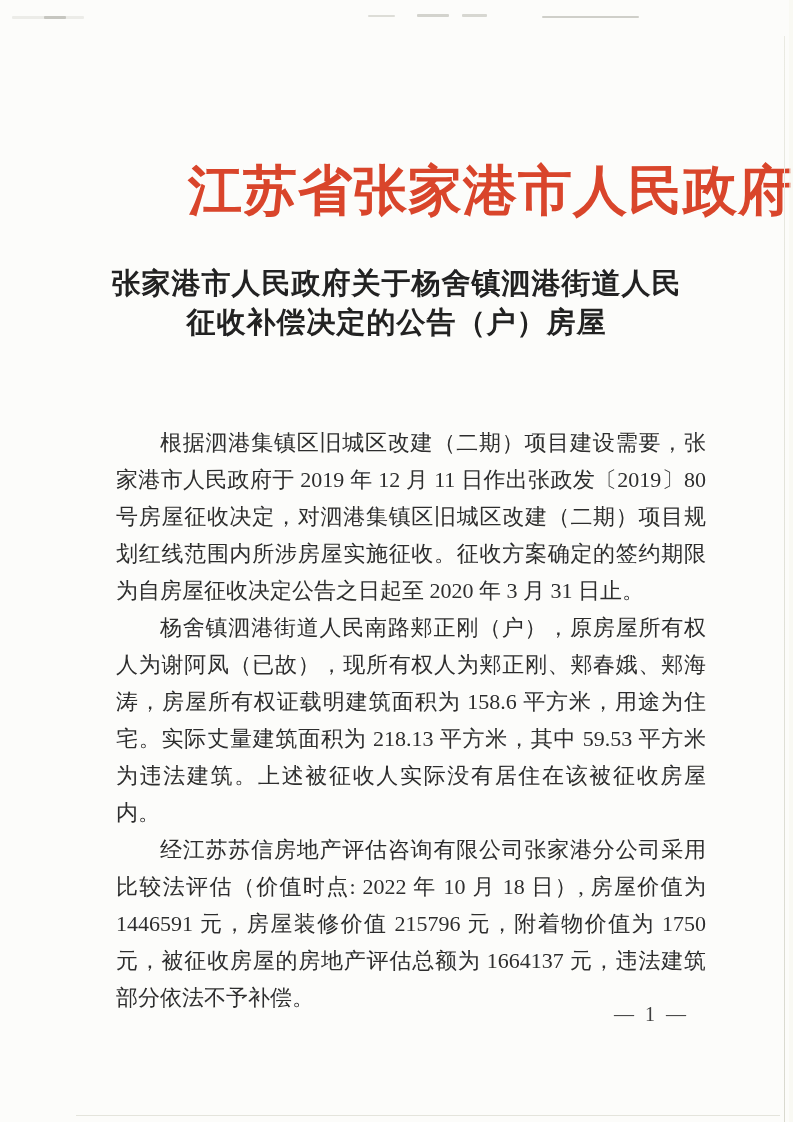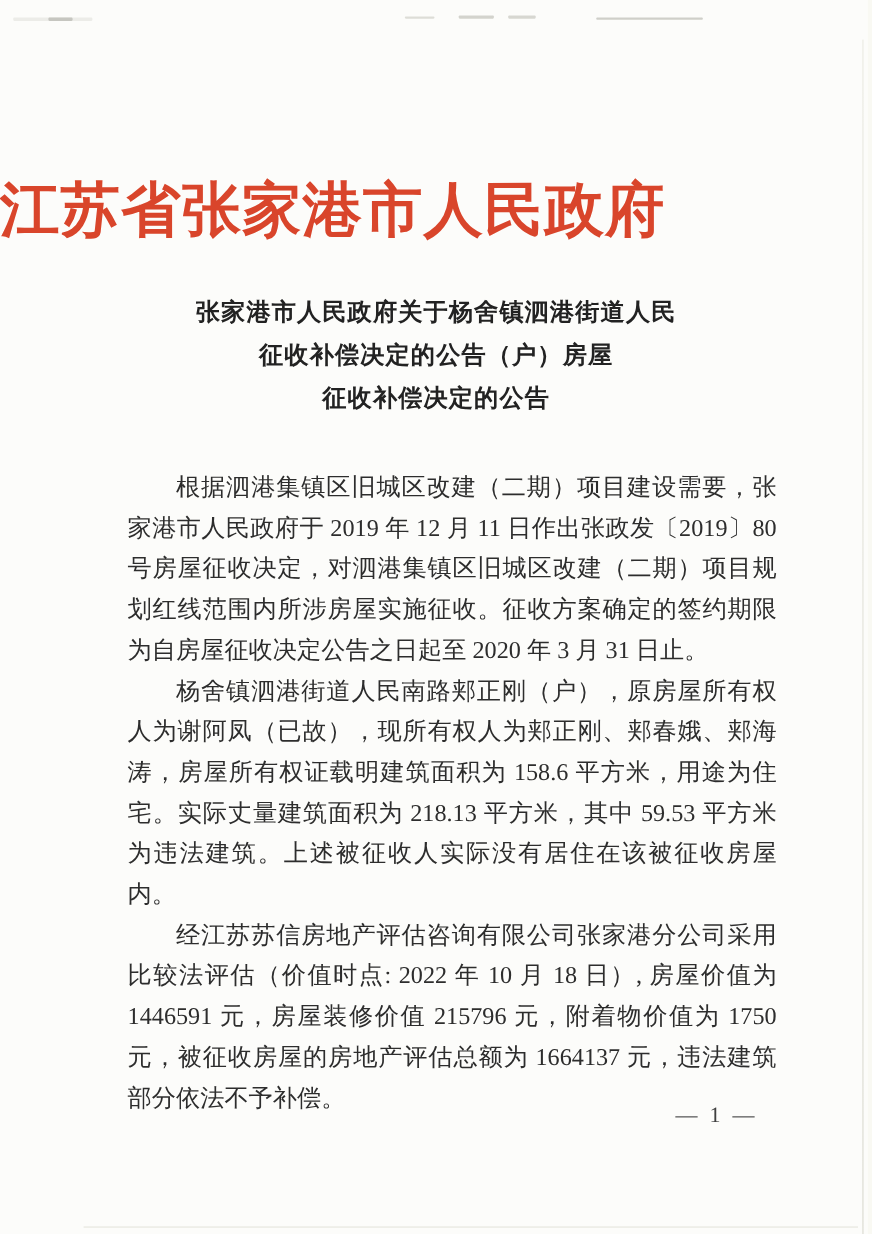--- a/index.html
+++ b/index.html
@@ -56,36 +56,36 @@
     background: #e4e4dc;
   }
 
   
   .org-title {
     position: absolute;
     top: 160px;
     left: 0;
     width: 100%;
     margin: 0;
-    text-align: left;
+    text-align: right;
     color: var(--title-red, #d9452b);
     font-size: 54px;
     line-height: 62px;
     font-weight: bold;
     letter-spacing: 1px;
     white-space: nowrap;
   }
   .doc-title {
     position: absolute;
     top: 264px;
     left: 0;
     width: 100%;
     text-align: center;
     color: var(--ink, #222222);
-    font-size: 22px;
+    font-size: 29px;
     line-height: 39px;
     font-weight: bold;
     letter-spacing: 1px;
   }
   .body-text {
     position: absolute;
     top: 424px;
     left: 116px;
     width: 590px;
     color: var(--ink-body, #2d2d2d);
@@ -117,21 +117,20 @@
   <div class="artifact a2"></div>
   <div class="artifact a3"></div>
   <div class="artifact a4"></div>
   <div class="artifact a5"></div>
 
   <h1 class="org-title">江苏省张家港市人民政府</h1>
 
   <div class="doc-title">
     <div>张家港市人民政府关于杨舍镇泗港街道人民</div>
     <div>征收补偿决定的公告（户）房屋</div>
-    <div>征收补偿决定的公告</div>
   </div>
 
   <div class="body-text">
     <p>根据泗港集镇区旧城区改建（二期）项目建设需要，张家港市人民政府于 2019 年 12 月 11 日作出张政发〔2019〕80 号房屋征收决定，对泗港集镇区旧城区改建（二期）项目规划红线范围内所涉房屋实施征收。征收方案确定的签约期限为自房屋征收决定公告之日起至 2020 年 3 月 31 日止。</p>
     <p>杨舍镇泗港街道人民南路郏正刚（户），原房屋所有权人为谢阿凤（已故），现所有权人为郏正刚、郏春娥、郏海涛，房屋所有权证载明建筑面积为 158.6 平方米，用途为住宅。实际丈量建筑面积为 218.13 平方米，其中 59.53 平方米为违法建筑。上述被征收人实际没有居住在该被征收房屋内。</p>
     <p>经江苏苏信房地产评估咨询有限公司张家港分公司采用比较法评估（价值时点: 2022 年 10 月 18 日）, 房屋价值为 1446591 元，房屋装修价值 215796 元，附着物价值为 1750 元，被征收房屋的房地产评估总额为 1664137 元，违法建筑部分依法不予补偿。</p>
   </div>
 
   <div class="page-number">— 1 —</div>
 

